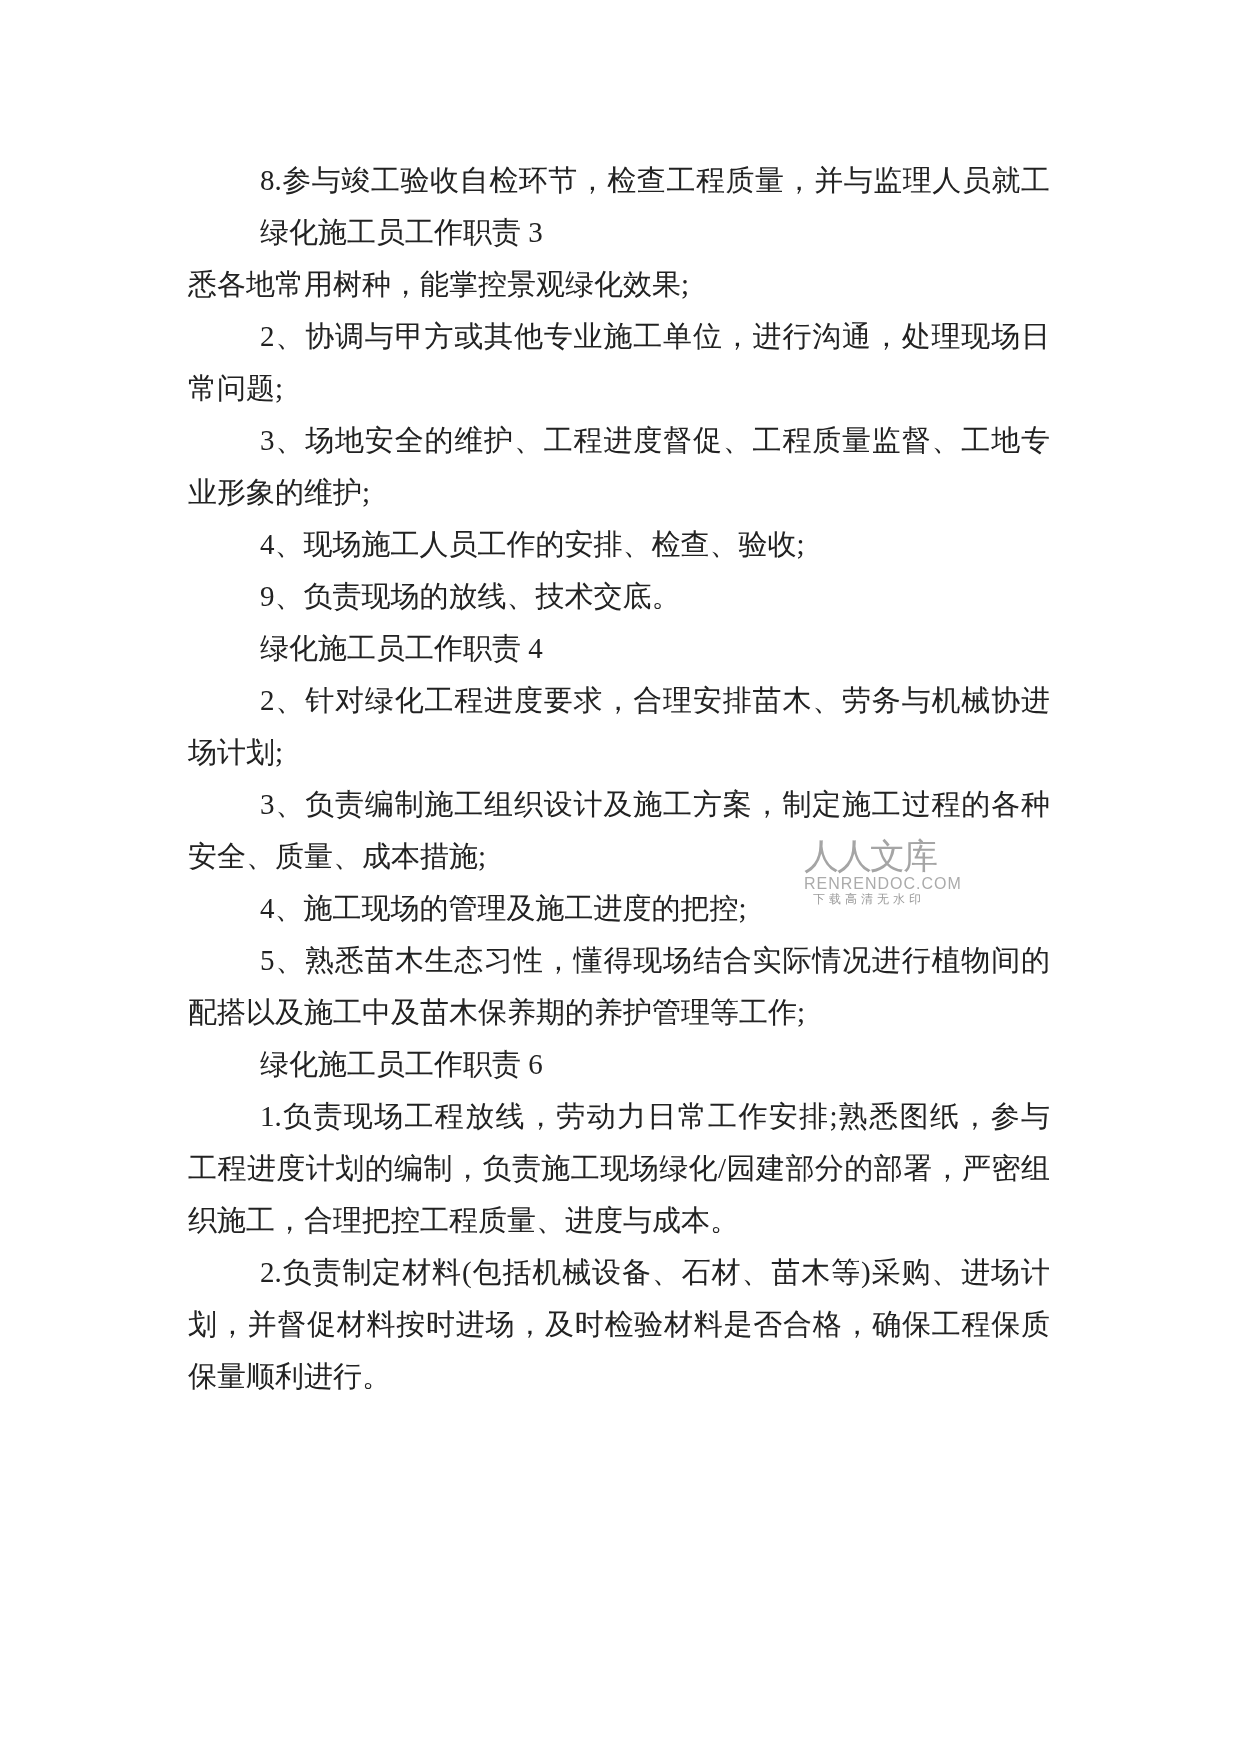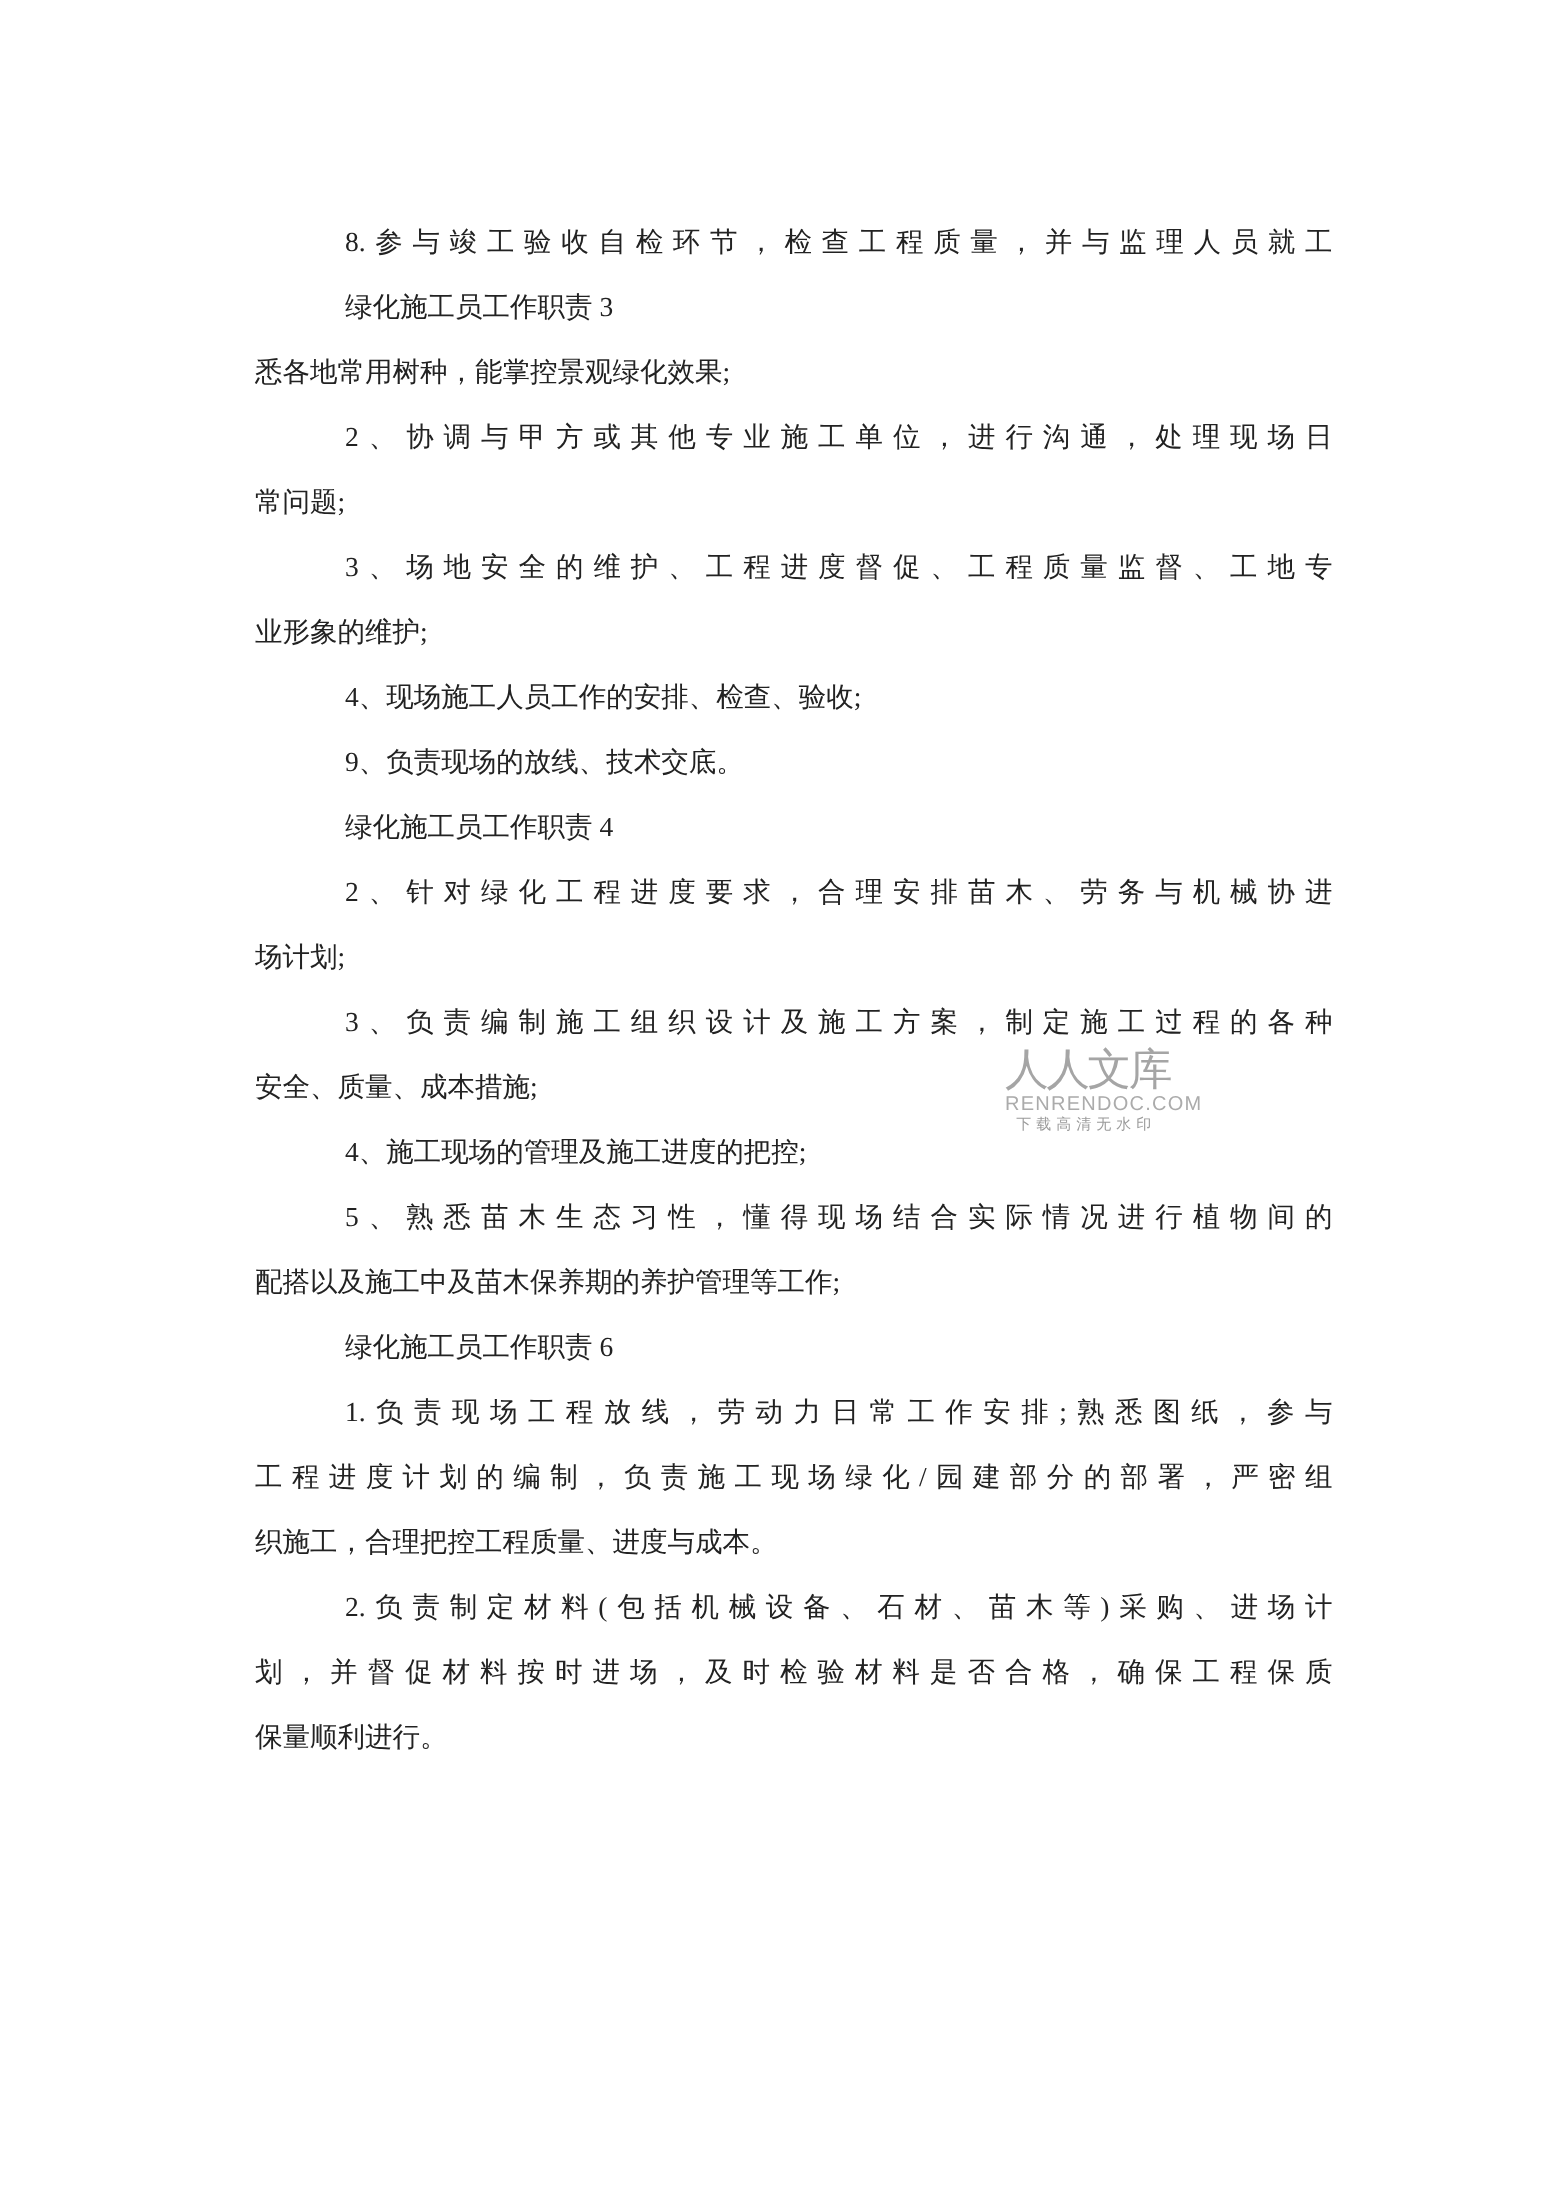--- a/index.html
+++ b/index.html
@@ -15,27 +15,26 @@
     font-family: "Liberation Serif", "DejaVu Serif", serif;
   }
   .page {
     position: absolute;
     inset: 0;
     background: #ffffff;
   }
   .doc-body {
     position: absolute;
     left: 188px;
-    top: 168px;
+    top: 154px;
     width: 862px;
     z-index: 2;
     color: #222222;
-    font-size: 22px;
+    font-size: 29px;
     font-weight: 400;
-    margin-left: 16px;
   }
   .line {
     height: 52px;
     line-height: 52px;
     white-space: nowrap;
   }
   .line.indent {
     padding-left: 72px;
   }
   .line.fill {

